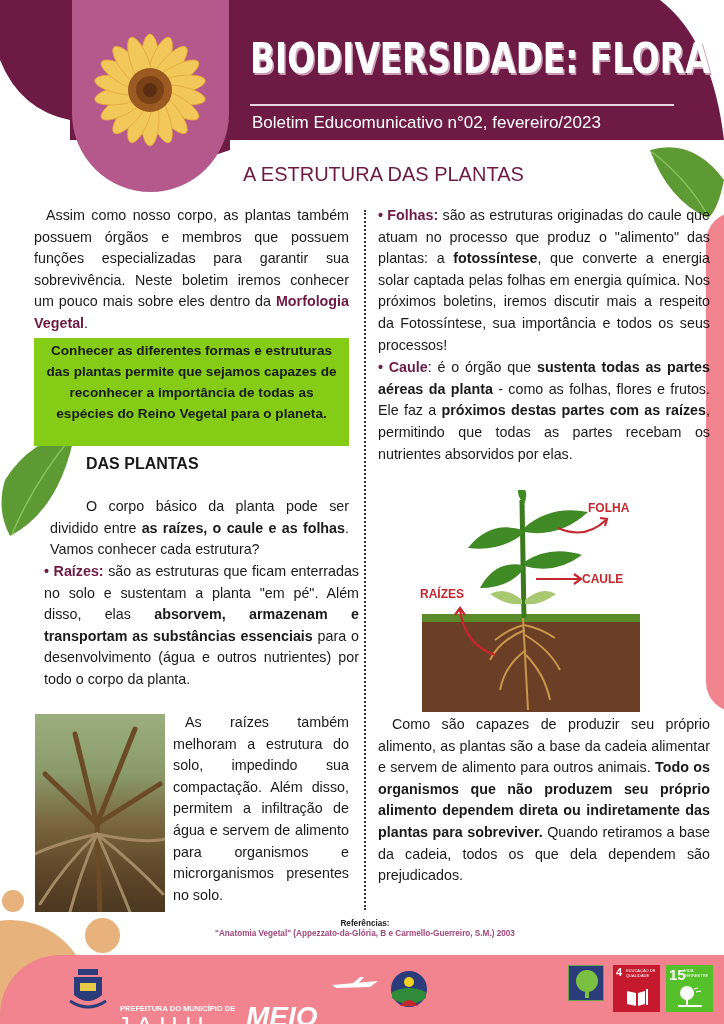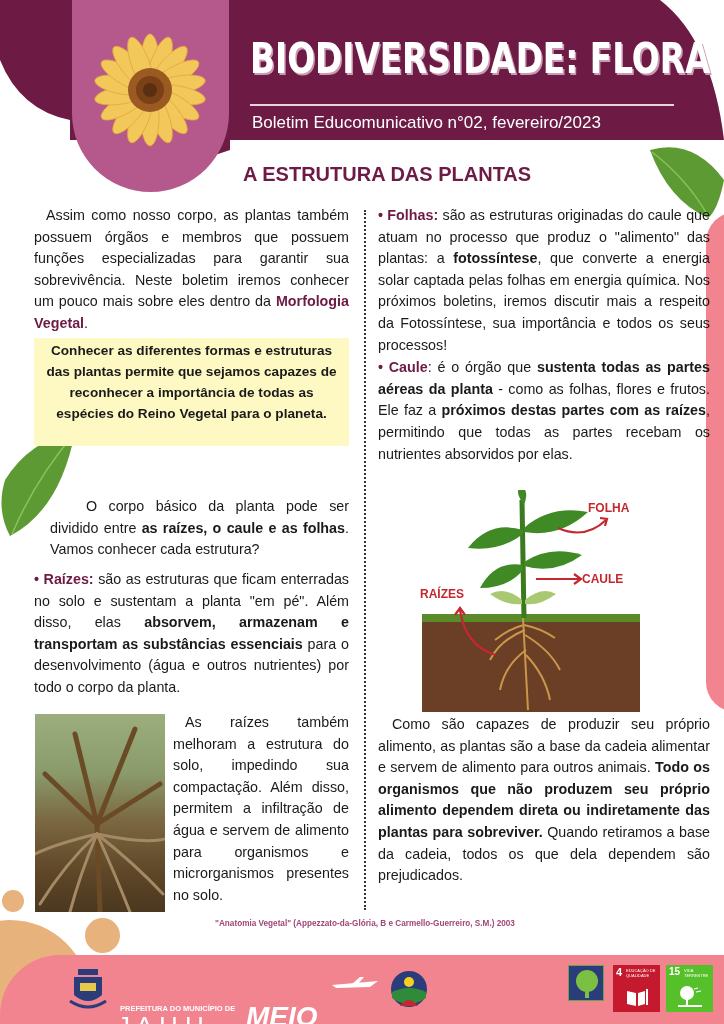--- a/index.html
+++ b/index.html
@@ -11,39 +11,39 @@
   .hdr-band svg { position: absolute; left: 0; top: 0; }
   .hdr-shield { position: absolute; left: 72px; top: 0; width: 157px; height: 192px;
     background: #b5588c; border-radius: 0 0 80px 80px; }
   .sunflower { position: absolute; left: 90px; top: 30px; width: 120px; height: 120px; }
   .hdr-title { position: absolute; left: 250px; top: 34px; font-family: "DejaVu Sans", sans-serif;
     font-weight: bold; font-size: 42px; color: #ffffff; letter-spacing: 0px; transform: scaleX(0.78);
     transform-origin: left top; text-shadow: 2px 2px 0 #c99bb3; white-space: nowrap; }
   .hdr-rule { position: absolute; left: 250px; top: 104px; width: 424px; height: 2px; background: #e8d5df; }
   .hdr-sub { position: absolute; left: 252px; top: 113px; font-size: 17px; color: #ffffff; white-space: nowrap; }
 
-  .main-title { position: absolute; left: 243px; top: 163px; font-size: 20px; font-weight: bold;
+  .main-title { position: absolute; left: 243px; top: 163px; font-size: 20px; font-weight: normal;
     color: #6d1a45; white-space: nowrap; }
 
   
   .leaf { position: absolute; }
   .pink-side { position: absolute; left: 706px; top: 212px; width: 60px; height: 500px; background: #f2848f;
     border-radius: 30px 0 0 30px; }
   .peach { position: absolute; border-radius: 50%; background: #e8b27d; }
 
   
   .col-left { position: absolute; left: 34px; top: 205px; width: 315px; }
   .col-right { position: absolute; left: 378px; top: 205px; width: 332px; }
   .divider { position: absolute; left: 364px; top: 210px; width: 0; height: 700px; border-left: 2px dotted #333; }
 
   p.txt { font-size: 14.3px; line-height: 21.6px; text-align: justify; }
   p.txt b { font-weight: bold; }
   .hl { color: #6d1a45; font-weight: bold; }
 
-  .callout { position: absolute; left: 34px; top: 338px; width: 315px; height: 108px; background: #fef9c3;
+  .callout { position: absolute; left: 34px; top: 338px; width: 315px; height: 108px; background: #84cc16;
     padding: 2px 6px; text-align: center; font-size: 13.6px; line-height: 21px; font-weight: bold; color: #1a1a1a; }
 
   .sub-head { position: absolute; left: 86px; top: 455px; font-size: 16px; line-height: 18px; font-weight: bold; color: #1a1a1a; }
 
   .tree-photo { position: absolute; left: 35px; top: 714px; width: 130px; height: 198px;
     background: linear-gradient(180deg, #9cae7e 0%, #8a9a6b 30%, #7a6640 55%, #5e4628 80%, #4b3820 100%); overflow: hidden; }
 
   .plant-diagram { position: absolute; left: 410px; top: 490px; width: 240px; height: 222px; }
 
   .refs { position: absolute; left: 110px; top: 919px; width: 510px; text-align: center; font-size: 8.2px; line-height: 10px; }
@@ -123,29 +123,30 @@
 
 <div class="col-left">
   <p class="txt" style="text-indent:12px;">
     <span>Assim como nosso corpo, as plantas também possuem órgãos e membros que possuem funções especializadas para garantir sua sobrevivência. Neste boletim iremos conhecer um pouco mais sobre eles dentro da </span><span class="hl">Morfologia Vegetal</span><span>.</span>
   </p>
 </div>
 
 <div class="callout">Conhecer as diferentes formas e estruturas das plantas permite que sejamos capazes de reconhecer a importância de todas as espécies do Reino Vegetal para o planeta.</div>
 
 <div class="sub-head">
+  <div>DAS PLANTAS</div>
 </div>
 
 <div style="position:absolute;left:50px;top:496px;width:299px;">
   <p class="txt" style="text-indent:36px;">
     <span>O corpo básico da planta pode ser dividido entre </span><b>as raízes, o caule e as folhas</b><span>. Vamos conhecer cada estrutura?</span>
   </p>
 </div>
 
-<div style="position:absolute;left:34px;top:561px;width:315px;margin-top:8px;">
+<div style="position:absolute;left:44px;top:561px;width:315px;">
   <p class="txt">
     <span class="hl" style="font-weight:bold;">• </span><span class="hl">Raízes:</span><span> são as estruturas que ficam enterradas no solo e sustentam a planta "em pé". Além disso, elas </span><b>absorvem, armazenam e transportam as substâncias essenciais</b><span> para o desenvolvimento (água e outros nutrientes) por todo o corpo da planta.</span>
   </p>
 </div>
 
 <div class="tree-photo">
   <svg width="130" height="198" viewBox="0 0 130 198">
     <g stroke="#6b4a26" stroke-width="5" fill="none" stroke-linecap="round">
       <path d="M65,198 L62,110 L40,20"></path>
       <path d="M62,110 L100,15"></path>
@@ -213,20 +214,21 @@
   <text x="10" y="108" font-family="Liberation Sans, sans-serif" font-size="12" font-weight="bold" fill="#c4282e">RAÍZES</text>
 </svg>
 
 <div style="position:absolute;left:378px;top:714px;width:332px;">
   <p class="txt" style="text-indent:14px;">
     <span>Como são capazes de produzir seu próprio alimento, as plantas são a base da cadeia alimentar e servem de alimento para outros animais. </span><b>Todo os organismos que não produzem seu próprio alimento dependem direta ou indiretamente das plantas para sobreviver.</b><span> Quando retiramos a base da cadeia, todos os que dela dependem são prejudicados.</span>
   </p>
 </div>
 
 <div class="refs">
+  <div class="rt">Referências:</div>
   <div class="rl">"Anatomia Vegetal" (Appezzato-da-Glória, B e Carmello-Guerreiro, S.M.) 2003</div>
 </div>
 
 <div class="footer">
   <svg style="position:absolute;left:68px;top:12px" width="40" height="44" viewBox="0 0 40 44">
     <rect x="10" y="2" width="20" height="6" fill="#2a3c7a"></rect>
     <path d="M6,10 L34,10 L34,28 Q20,40 6,28 Z" fill="#2a3c7a"></path>
     <rect x="12" y="16" width="16" height="8" fill="#e9c94a"></rect>
     <path d="M2,34 Q20,46 38,34" stroke="#2a3c7a" stroke-width="3" fill="none"></path>
   </svg>
@@ -254,21 +256,21 @@
   <div class="ft-item" style="left:566px;top:48px;font-size:7px;color:#7a4aa5;font-weight:bold;">MUNICÍPIO</div>
   <div style="position:absolute;left:613px;top:10px;width:47px;height:47px;background:#c5192d;color:#fff;">
     <span style="position:absolute;left:3px;top:1px;font-size:11px;font-weight:bold;">4</span>
     <span style="position:absolute;left:13px;top:3px;font-size:4px;width:32px;line-height:5px;">EDUCAÇÃO DE QUALIDADE</span>
     <svg style="position:absolute;left:12px;top:22px" width="24" height="20" viewBox="0 0 24 20">
         <path d="M2,4 L11,6 L11,19 L2,17 Z M13,6 L20,4 L20,17 L13,19 Z" fill="#fff"></path>
         <rect x="21" y="2" width="2" height="16" fill="#fff"></rect>
       </svg>
   </div>
   <div style="position:absolute;left:666px;top:10px;width:47px;height:47px;background:#56c02b;color:#fff;">
-    <span style="position:absolute;left:3px;top:1px;font-size:10px;font-weight:bold;">15</span>
+    <span style="position:absolute;left:3px;top:1px;font-size:15px;font-weight:bold;">15</span>
     <span style="position:absolute;left:18px;top:3px;font-size:4px;width:26px;line-height:5px;">VIDA TERRESTRE</span>
     <svg style="position:absolute;left:10px;top:18px" width="28" height="26" viewBox="0 0 28 26">
         <circle cx="11" cy="10" r="7" fill="#fff"></circle>
         <rect x="10" y="14" width="2" height="8" fill="#fff"></rect>
         <rect x="2" y="22" width="24" height="2" fill="#fff"></rect>
         <path d="M18,6 L22,5 M20,9 L25,8" stroke="#fff" stroke-width="1.2"></path>
       </svg>
   </div>
 </div>
 

